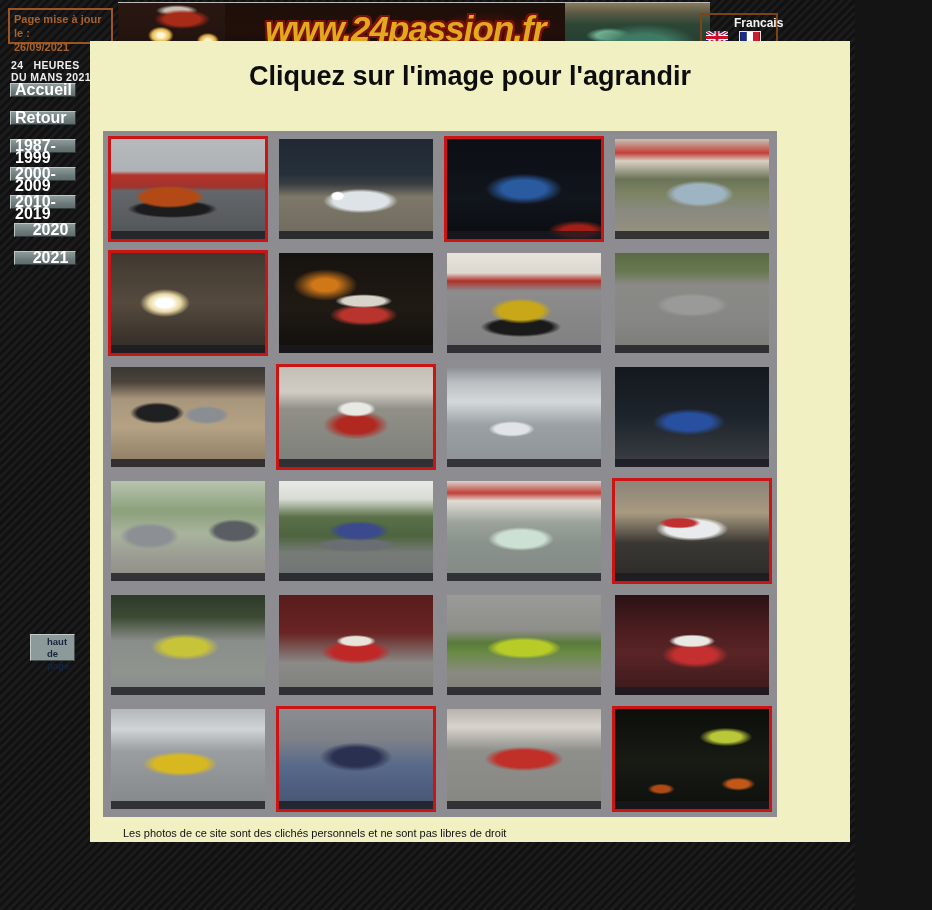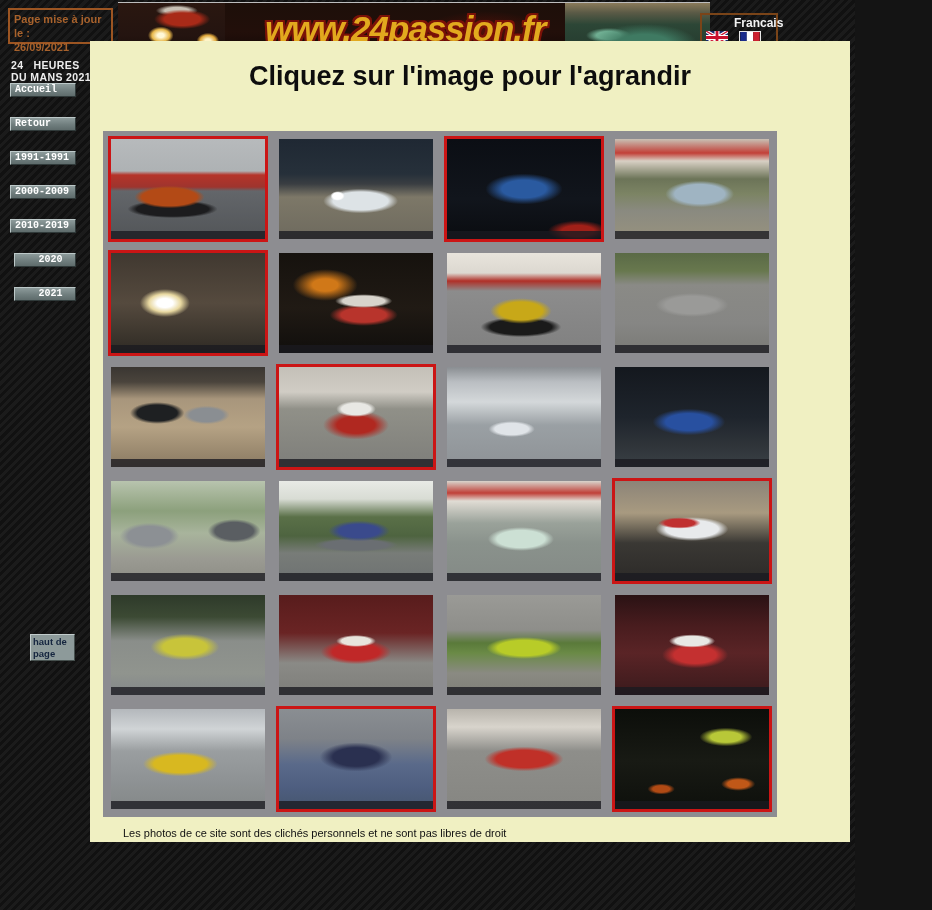--- a/index.html
+++ b/index.html
@@ -63,33 +63,33 @@
   .flag-fr { border:1px solid #e8e8e8; }
 
   
   .sb-title {
     position:absolute; left:11px; top:59px; width:76px;
     color:#ededed; font-size:10.5px; font-weight:bold; line-height:12px;
     white-space:pre; letter-spacing:0.4px;
   }
   .sb-nav { position:absolute; left:10px; top:83px; width:66px; }
   .sb-btn {
-    width:66px; height:14px; margin-bottom:20px;
+    width:66px; height:14px; margin-bottom:14px;
     background:linear-gradient(180deg,#8d9b9b 0%, #707e7e 55%, #5e6b6b 100%);
     border:1px solid; border-color:#bcc8c8 #303a3a #303a3a #bcc8c8;
-    color:#ffffff; font-weight:bold; font-size:10px; line-height:12px;
+    color:#ffffff; font-weight:bold; font-size:16px; line-height:12px;
     text-align:left; padding:0 0 0 4px; cursor:pointer; display:block;
-    font-family:Liberation Mono, monospace;
+    font-family:Liberation Sans, sans-serif;
   }
   .sb-btn.indent { width:62px; margin-left:4px; text-align:center; padding-left:11px; }
   .top-btn {
     position:absolute; left:30px; top:634px; width:45px; height:27px;
     background:#8d9a9a; border:1px solid; border-color:#c2cccc #46504e #46504e #c2cccc;
     color:#15253f; font-weight:bold; font-size:9.5px; line-height:12px;
-    text-align:left; padding:1px 2px; cursor:pointer;
+    text-align:left; padding:1px 16px; cursor:pointer;
     font-family:"Liberation Sans", sans-serif;
   }
 
   
   .main-panel {
     position:absolute; left:90px; top:41px; width:760px; height:801px;
     background:#f0f0c2;
   }
   .page-title {
     position:absolute; left:0; top:20px; width:100%;
@@ -153,21 +153,21 @@
       </svg>
     </div>
   </div>
 
   <div class="sb-title"><span>24   HEURES</span>
 <span>DU MANS 2021</span></div>
 
   <div class="sb-nav">
     <button class="sb-btn">Accueil</button>
     <button class="sb-btn">Retour</button>
-    <button class="sb-btn">1991-1991</button>
+    <button class="sb-btn">1987-1999</button>
     <button class="sb-btn">2000-2009</button>
     <button class="sb-btn">2010-2019</button>
     <button class="sb-btn indent">2020</button>
     <button class="sb-btn indent">2021</button>
   </div>
 
   <button class="top-btn">haut de page</button>
 
   <div class="main-panel">
     <div class="page-title">Cliquez sur l'image pour l'agrandir</div>

